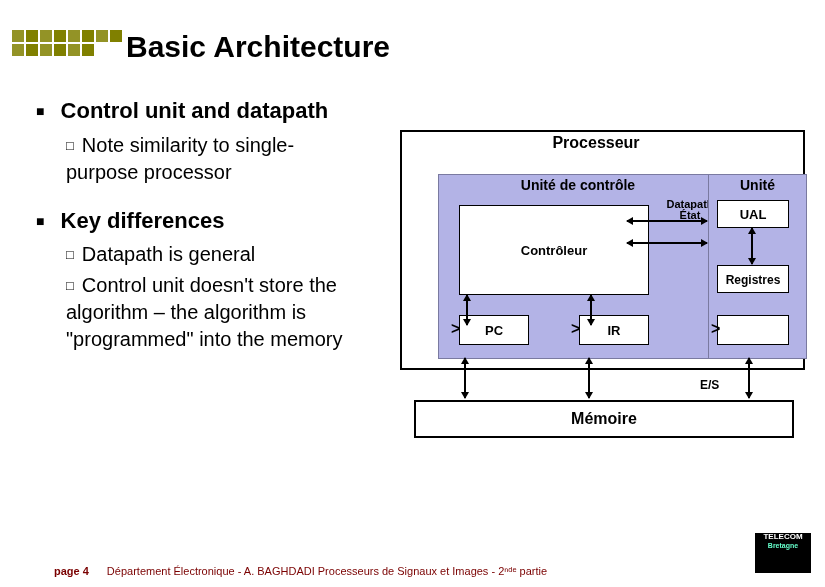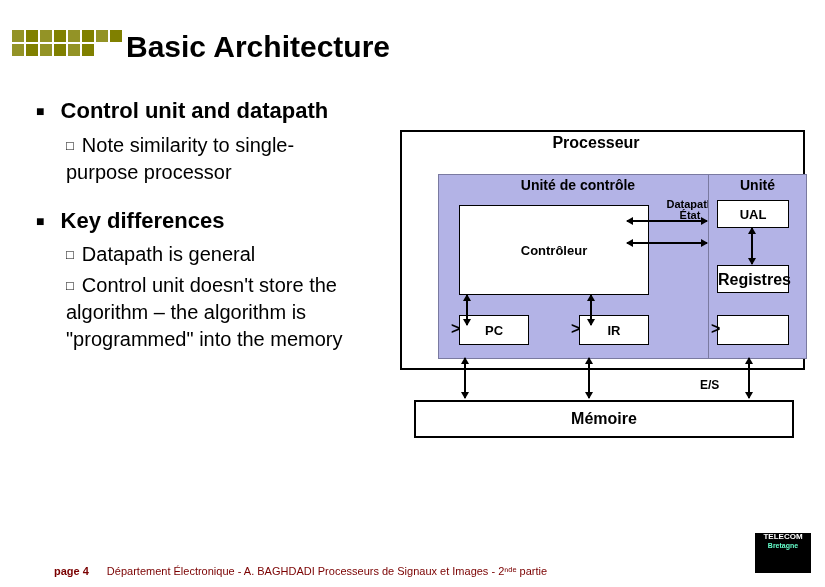--- a/index.html
+++ b/index.html
@@ -114,21 +114,21 @@
     border: 1px solid #000;
     background: #fff;
     font-size: 13px;
     font-weight: bold;
     text-align: center;
   }
   .controleur-box { left: 20px; top: 30px; width: 190px; height: 90px; line-height: 90px; }
   .pc-box { left: 20px; top: 140px; width: 70px; height: 30px; line-height: 30px; }
   .ir-box { left: 140px; top: 140px; width: 70px; height: 30px; line-height: 30px; }
   .ual-box { left: 8px; top: 25px; width: 72px; height: 28px; line-height: 28px; }
-  .reg-box { left: 8px; top: 90px; width: 72px; height: 28px; line-height: 28px; font-size:16px; }
+  .reg-box { left: 8px; top: 90px; width: 72px; height: 28px; line-height: 28px; font-size:12px; }
   .dp-empty { left: 8px; top: 140px; width: 72px; height: 30px; }
 
   .gt {
     position: absolute;
     font-size: 16px;
     font-weight: bold;
   }
   .cmd-label {
     position: absolute;
     left: 218px;

